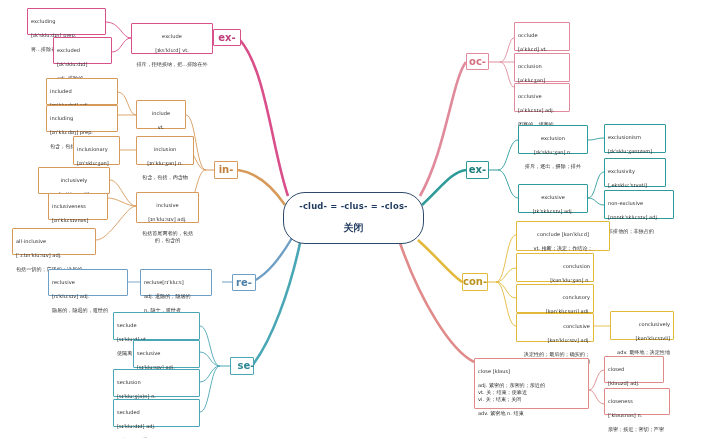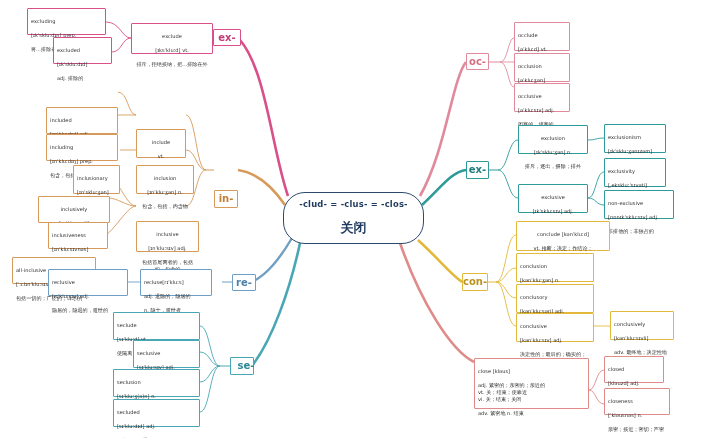--- a/index.html
+++ b/index.html
@@ -15,36 +15,36 @@
   .node{position:absolute;box-sizing:border-box;border:0.8px solid #999;background:#fff;
         padding:2px 3px;border-radius:1px;white-space:pre-line;}
   .node .w{display:block;}
   .center{
     position:absolute;box-sizing:border-box;border:1.2px solid #2e4a6b;background:#fff;
     border-radius:22px;display:flex;flex-direction:column;align-items:center;justify-content:center;
     z-index:5;
     text-align:right;
   }
   .center .title{font-size:8.4px;font-weight:bold;color:#1f3a5f;letter-spacing:.2px;}
-  .center .sub{font-size:13px;font-weight:bold;color:#1f3a5f;margin-top:8px;}
+  .center .sub{font-size:10px;font-weight:bold;color:#1f3a5f;margin-top:8px;}
 
   .branch{position:absolute;box-sizing:border-box;border:0.9px solid #999;background:#fff;
           display:flex;align-items:center;justify-content:center;font-size:10px;font-weight:bold;
           border-radius:1px;z-index:4;}
 
   
   .c-pink{border-color:#d94f8a;color:#333;}
   .c-pink.branch{color:#c03d78;}
   .c-rose{border-color:#e08a9b;}
   .c-rose.branch{color:#d4707f;}
-  .c-orange{border-color:#d79a5b;margin-top:29px;}
+  .c-orange{border-color:#d79a5b;}
   .c-orange.branch{color:#c07f3a;}
   .c-teal{border-color:#2e9a9a;}
   .c-teal.branch{color:#1f7d7d;}
-  .c-yellow{border-color:#e3b93c;}
+  .c-yellow{border-color:#e3b93c;text-align:right;}
   .c-yellow.branch{color:#bb9320;}
   .c-blue{border-color:#6f9fc4;}
   .c-blue.branch{color:#4d82ab;}
   .c-cyan{border-color:#49a7b5;}
   .c-cyan.branch{color:#2f8896;}
   .c-salmon{border-color:#e08a8a;}
 
   .ctr{text-align:center;}
 </style>
 </head>

